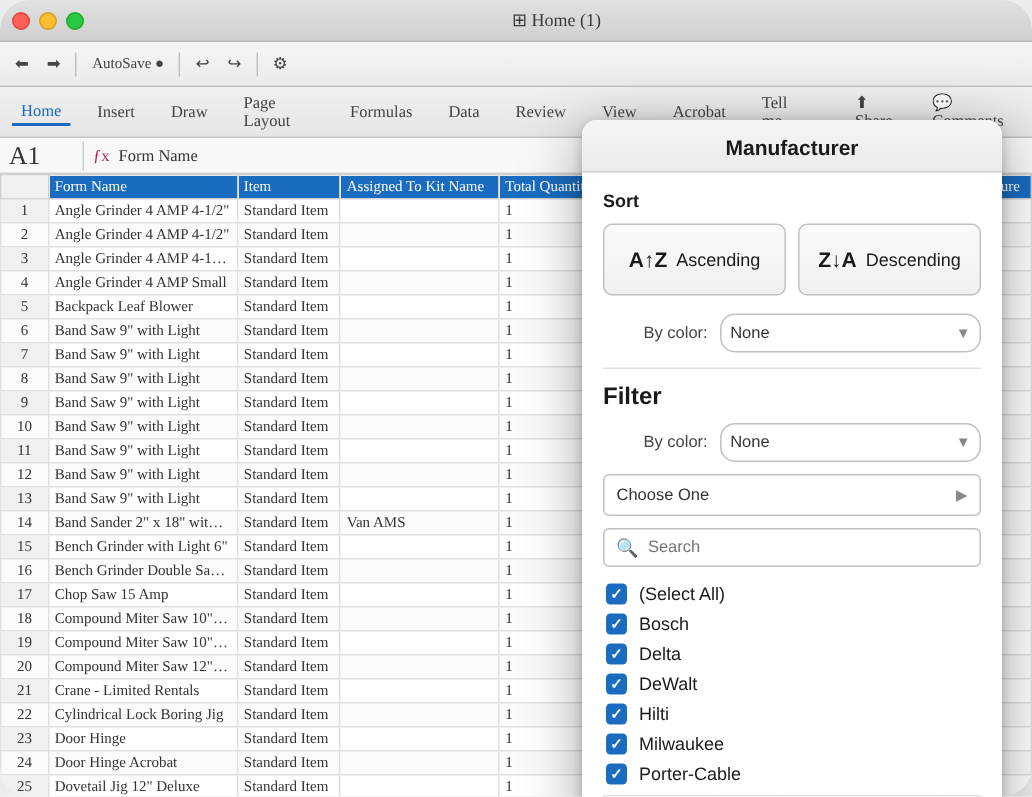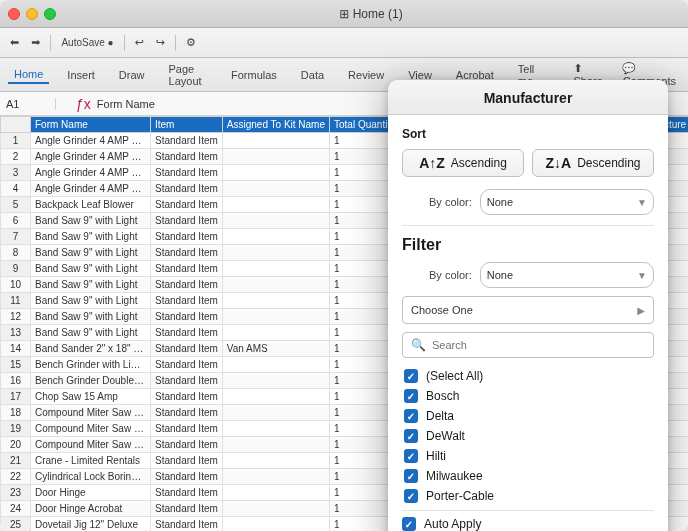--- a/index.html
+++ b/index.html
@@ -19,22 +19,23 @@
       height: 531px;
       position: relative;
       background: #ececec;
     }
 
     
     .spreadsheet-bg {
       position: absolute;
       top: 0; left: 0; right: 0; bottom: 0;
       background: #f5f5f5;
-      border-radius: 8px;
+      border-radius: 20px;
       overflow: hidden;
+      font-family: Liberation Serif, serif;
     }
 
     
     .titlebar {
       height: 28px;
       background: linear-gradient(to bottom, #e0e0e0, #d0d0d0);
       display: flex;
       align-items: center;
       padding: 0 8px;
       gap: 6px;
@@ -102,22 +103,22 @@
       display: flex;
       align-items: center;
       padding: 0 6px;
       font-size: 11px;
       color: #333;
     }
     .cell-ref {
       width: 50px;
       border-right: 1px solid #d0d0d0;
       padding-right: 0;
-      margin-right: 20px;
-      font-size: 11px;
+      margin-right: 6px;
+      font-size: 17px;
     }
 
     
     .spreadsheet-container {
       overflow: hidden;
       background: white;
       flex: 1;
     }
     .spreadsheet-table {
       width: 100%;
@@ -197,21 +198,21 @@
       margin-bottom: 8px;
     }
 
     .sort-buttons {
       display: flex;
       gap: 8px;
       margin-bottom: 12px;
     }
     .sort-btn {
       flex: 1;
-      height: 28px;
+      height: 48px;
       border: 1px solid #c0c0c0;
       border-radius: 6px;
       background: linear-gradient(to bottom, #fafafa, #f0f0f0);
       display: flex;
       align-items: center;
       justify-content: center;
       gap: 6px;
       font-size: 12px;
       font-weight: 500;
       color: #1a1a1a;
@@ -387,21 +388,21 @@
       <span class="ribbon-tab">View</span>
       <span class="ribbon-tab">Acrobat</span>
       <span class="ribbon-tab">Tell me</span>
       <div style="flex:1"></div>
       <span class="toolbar-btn" style="font-size:11px">⬆ Share</span>
       <span class="toolbar-btn" style="font-size:11px">💬 Comments</span>
     </div>
 
     <div class="formula-bar">
       <span class="cell-ref">A1</span>
-      <span style="margin-right:6px; color:#be185d; font-size:14px">ƒx</span>
+      <span style="margin-right:6px; color:#be185d; font-size:11px">ƒx</span>
       <span>Form Name</span>
     </div>
 
     <div class="spreadsheet-container">
       <table class="spreadsheet-table">
         <thead>
           <tr class="header-row">
             <th class="row-num"></th>
             <th>Form Name</th>
             <th>Item</th>

